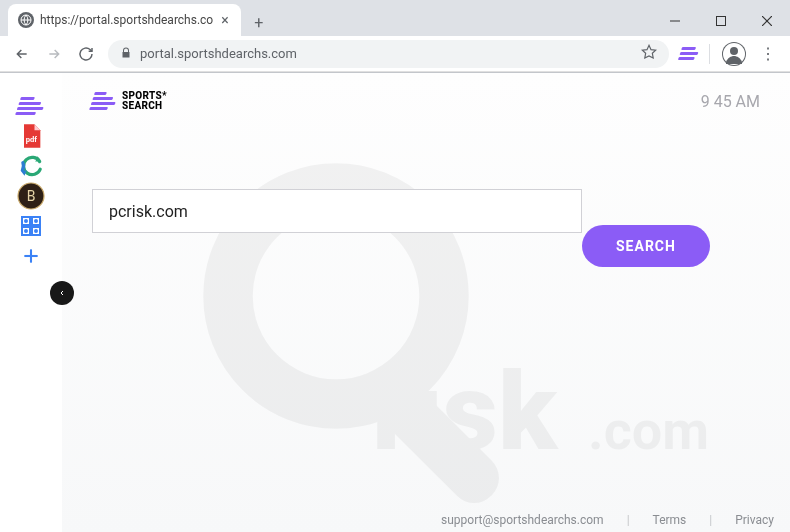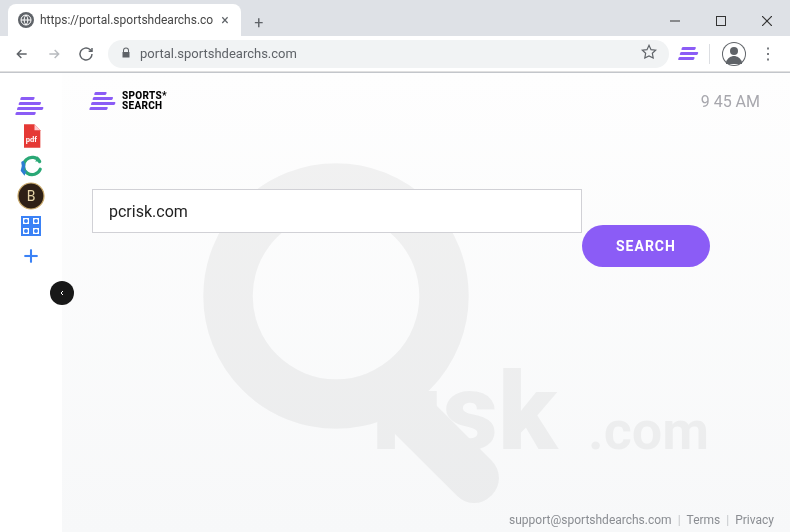--- a/index.html
+++ b/index.html
@@ -38,21 +38,21 @@
     .brand-text { font-size: 10px; font-weight: 800; line-height: 1; letter-spacing: 0.3px; }
     .clock { color: #a7a7ad; font-size: 16px; font-weight: 400; }
     
     .search-wrap { margin-top: 78px; display: flex; flex-direction: row; align-items: flex-start; }
     .search-input { width: 490px; height: 44px; border: 1px solid #d1d1d6; background: #fff; padding: 0 16px; font-size: 16px; color: #1f1f1f; outline: none; }
     .search-btn { margin-top: 36px; background: #8b5cf6; color: #fff; border: none; height: 42px; padding: 0 34px; border-radius: 21px; font-size: 14px; font-weight: 700; letter-spacing: 1px; cursor: pointer; }
     
     .watermark { position: absolute; top: 40px; left: 80px; right: 0; bottom: 0; display: flex; align-items: center; justify-content: center; opacity: 0.045; pointer-events: none; }
     .watermark svg { width: 560px; height: 360px; }
     
-    .footer { position: absolute; bottom: 6px; right: 16px; font-size: 12px; color: #8a8d92; display: flex; gap: 6px; align-items: center; }
+    .footer { position: absolute; bottom: 6px; right: 16px; font-size: 12px; color: #8a8d92; display: flex; gap: 23px; align-items: center; }
     .footer span.sep { color: #c5c7ca; }
     
     
     .stripes { display: inline-flex; flex-direction: column; gap: 2px; }
     .stripes i { display: block; height: 3px; background: #8b5cf6; border-radius: 1px; }
   </style>
 </head>
 <body>
 
 <div class="browser-chrome">

